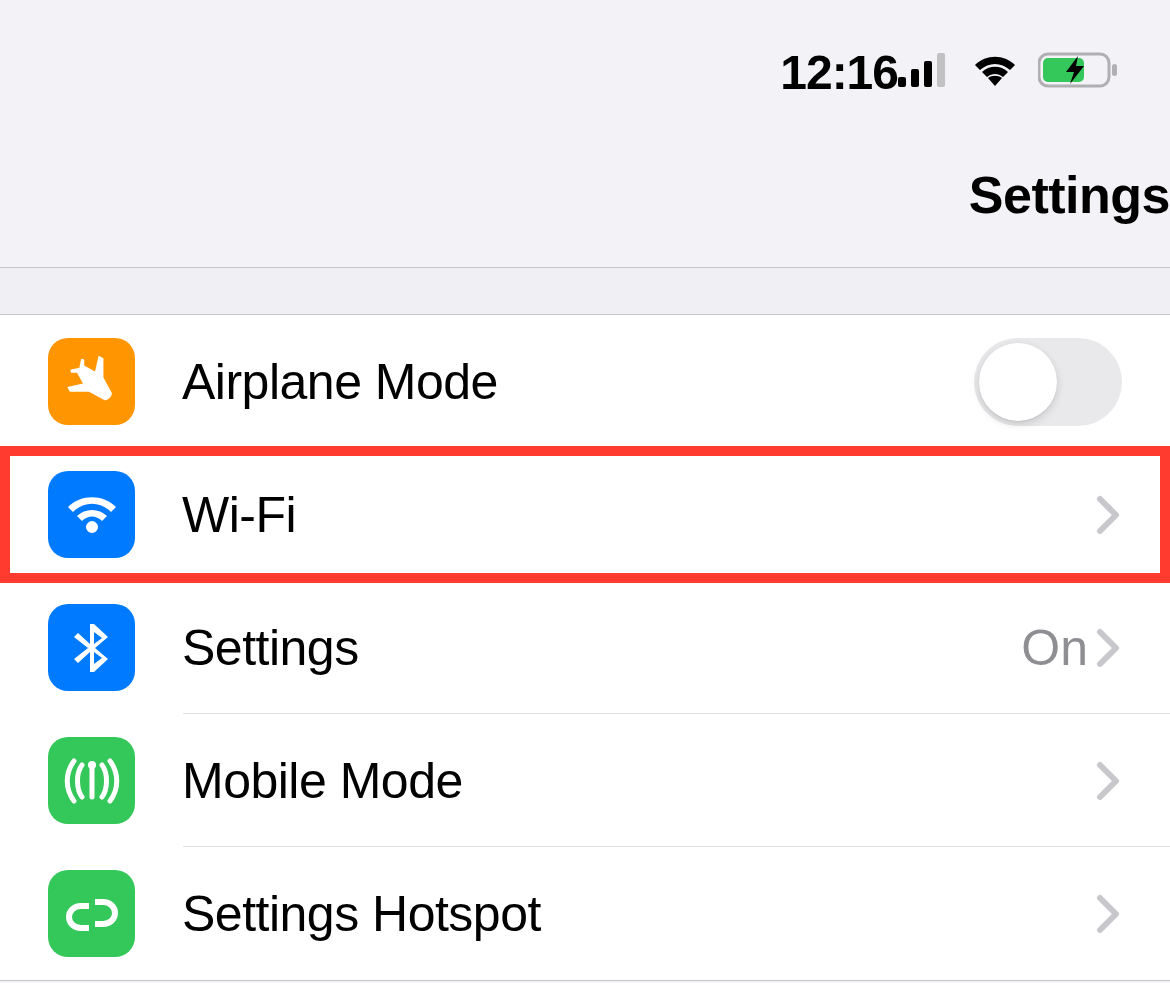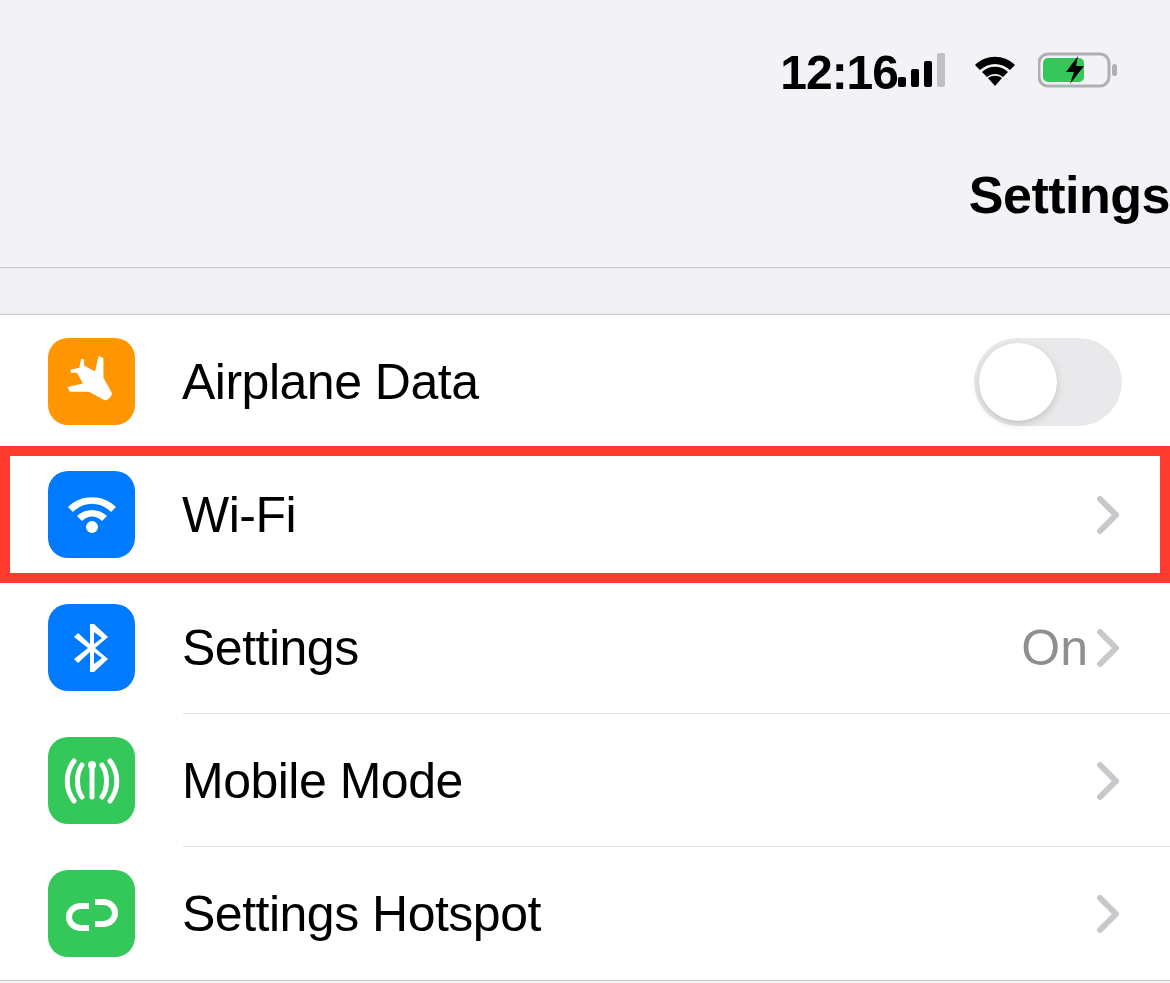--- a/index.html
+++ b/index.html
@@ -180,21 +180,21 @@
 <div class="spacer"></div>
 
 <div class="list">
 
   <div class="row">
     <div class="row-icon icon-orange">
       <svg viewBox="0 0 60 60">
         <path d="M56 30 L36 24 L20 8 L14 10 L24 26 L10 30 L5 25 L2 27 L8 36 L2 45 L5 47 L10 42 L24 46 L14 62 L20 64 L36 48 L56 42 C59 40 59 32 56 30 Z" fill="#fff" transform="rotate(45 30 30) scale(0.85) translate(5 -2)"></path>
       </svg>
     </div>
-    <div class="row-label">Airplane Data</div>
+    <div class="row-label">Airplane Mode</div>
     <div class="toggle">
       <div class="toggle-knob"></div>
     </div>
     <div class="row-inner-border"></div>
   </div>
 
   <div class="row wifi-row">
     <div class="highlight-box"></div>
     <div class="row-icon icon-blue">
       <svg viewBox="0 0 60 60">

